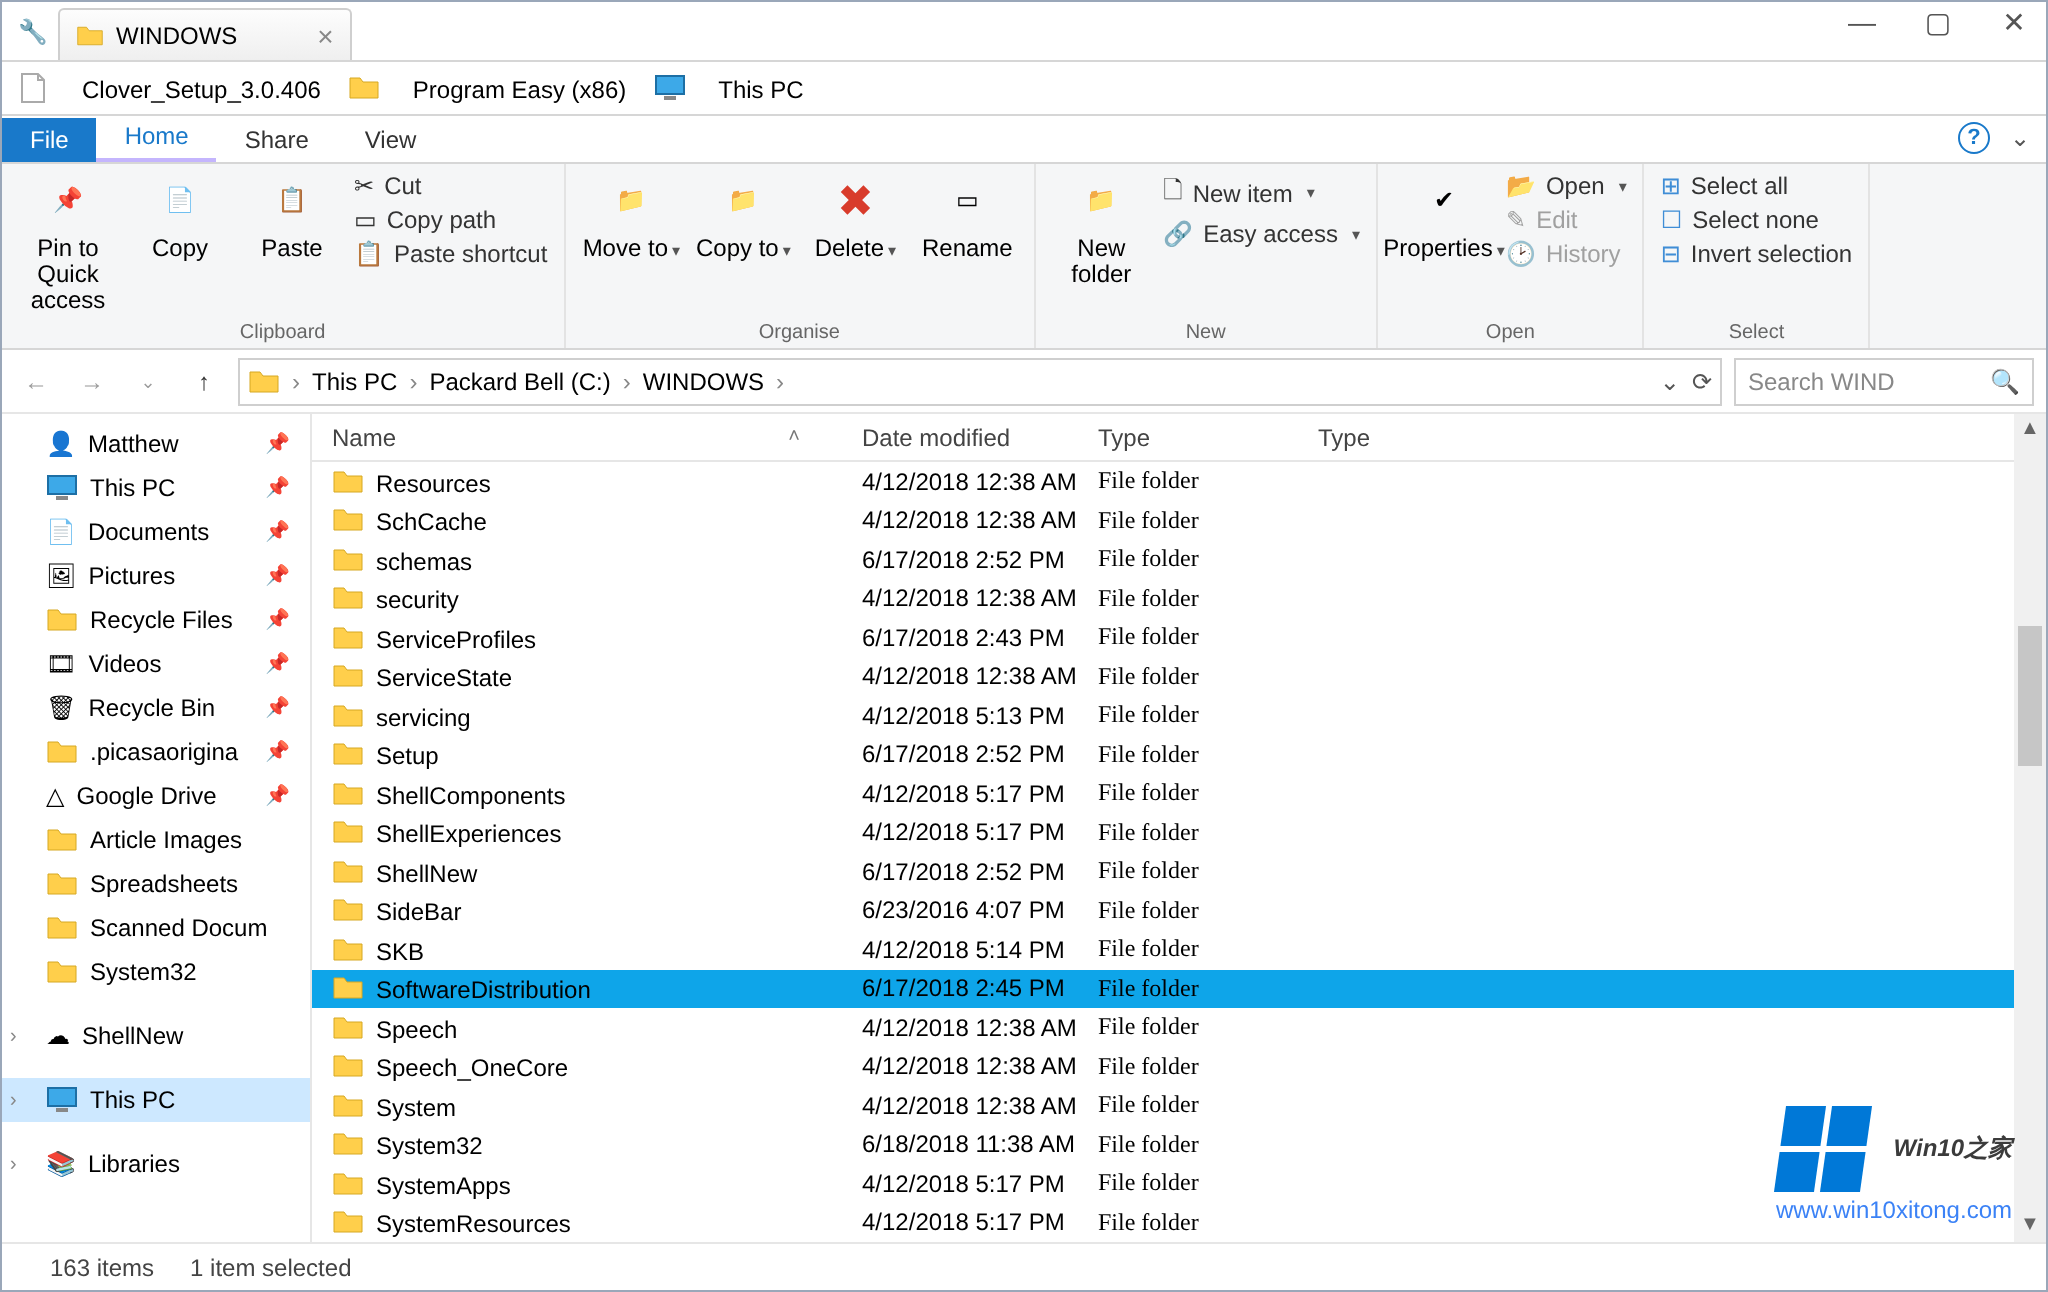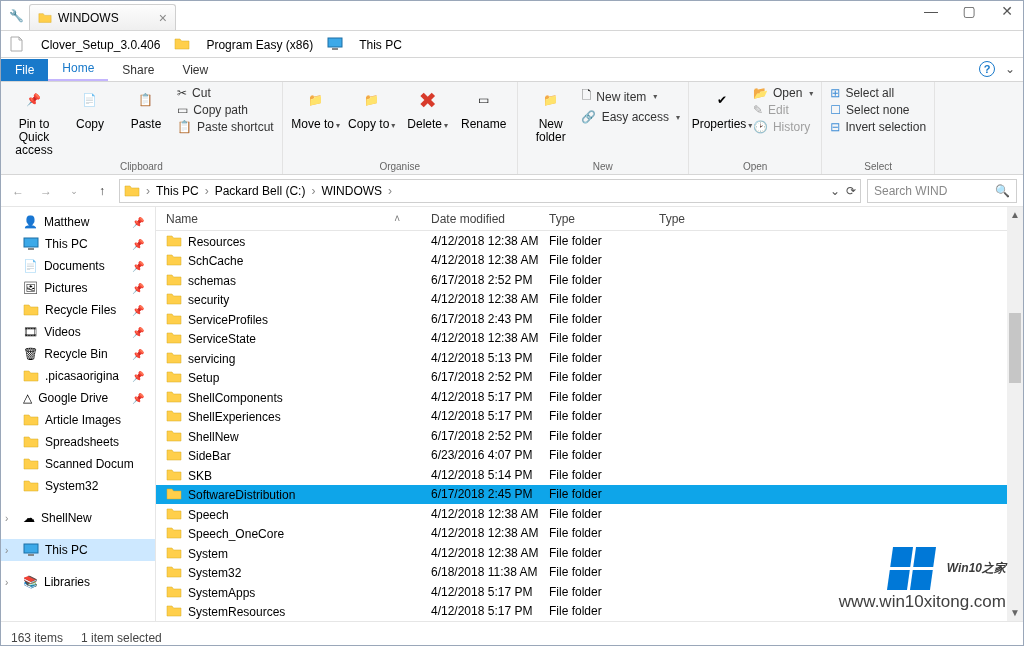--- a/index.html
+++ b/index.html
@@ -45,31 +45,31 @@
   .side-item .pin { margin-left:auto; margin-right:6px; color:#777; font-size:10px; }
   .side-blank { height:10px; }
   .files { flex:1; overflow:hidden; display:flex; flex-direction:column; position:relative; }
   .cols { display:flex; border-bottom:1px solid #e6e6e6; height:24px; align-items:center; color:#444; }
   .col { padding-left:10px; border-right:1px solid transparent; }
   .col.name { width:265px; display:flex; align-items:center; } .col.date{width:118px;} .col.type{width:110px;} .col.size{width:80px;}
   .sort { margin-left:auto; margin-right:20px; color:#777; font-size:10px;}
   .row { display:flex; align-items:center; height:19.5px; }
   .row.sel { background:#0ea5e9; }
   .cell { padding-left:10px; white-space:nowrap; overflow:hidden; }
-  .cell.name{width:265px; display:flex; align-items:flex-end; gap:6px;} .cell.date{width:118px;} .cell.type{width:110px;} .cell.size{width:80px;}
+  .cell.name{width:265px; display:flex; align-items:flex-end; gap:6px;} .cell.date{width:118px;} .cell.type{width:110px;font-family:Liberation Serif, serif;} .cell.size{width:80px;}
   .scrollbar { position:absolute; right:0; top:0; bottom:0; width:16px; background:#f0f0f0; }
   .scrollbar .up,.scrollbar .dn{ height:16px; text-align:center; color:#666; font-size:10px; line-height:16px;}
   .scrollbar .thumb{ position:absolute; left:2px; right:2px; top:106px; height:70px; background:#c6c6c6;}
   .scrollbar .dn{position:absolute; bottom:0; left:0; right:0;}
-  .status { height:24px; border-top:1px solid #e6e6e6; display:flex; align-items:flex-end; padding:0 10px; gap:18px; color:#444; }
+  .status { height:24px; border-top:1px solid #e6e6e6; display:flex; align-items:center; padding:0 24px; gap:18px; color:#444; }
   .folder-ico{ width:16px;height:16px; }
   svg{display:block;}
   .watermark { position:absolute; right:18px; bottom:34px; text-align:right; }
   .watermark .t1{ font-size:28px; font-style:italic; font-weight:600; color:#3b3b3b; }
-  .watermark .t2{ font-size:17px; color:#404040; margin-top:2px;}
+  .watermark .t2{ font-size:12px; color:#3b82f6; margin-top:2px;}
   .winlogo { display:inline-grid; grid-template-columns:20px 20px; grid-template-rows:20px 20px; gap:3px; margin-right:10px; transform:skewX(-8deg); vertical-align:middle;}
   .winlogo span{ background:#0078d7;}
   .collapse-chev{ position:absolute; left:4px; color:#888; font-size:10px;}
 </style>
 </head>
 <body>
 
 <svg width="0" height="0" style="position:absolute">
   <defs>
     <g id="folder">

